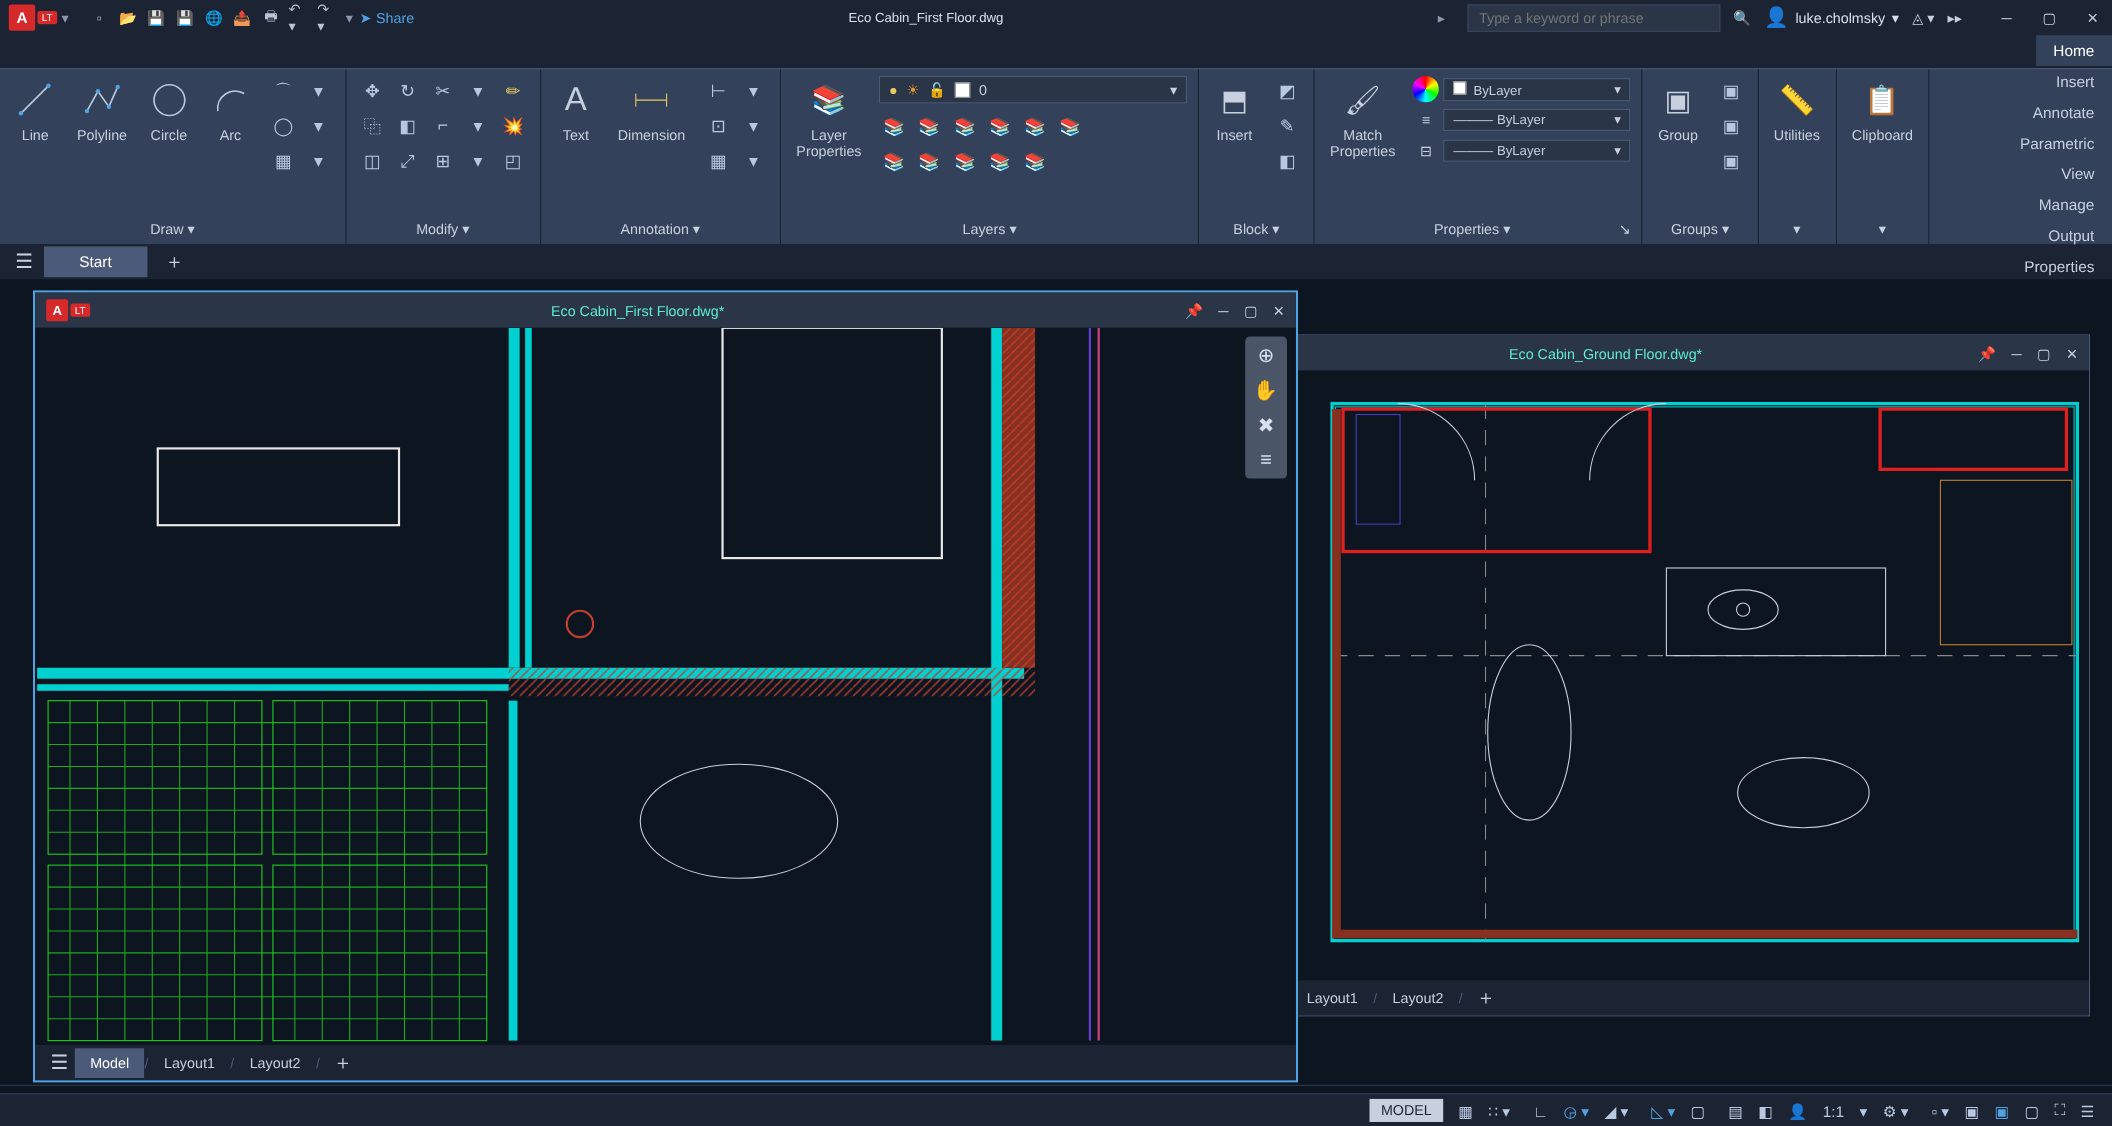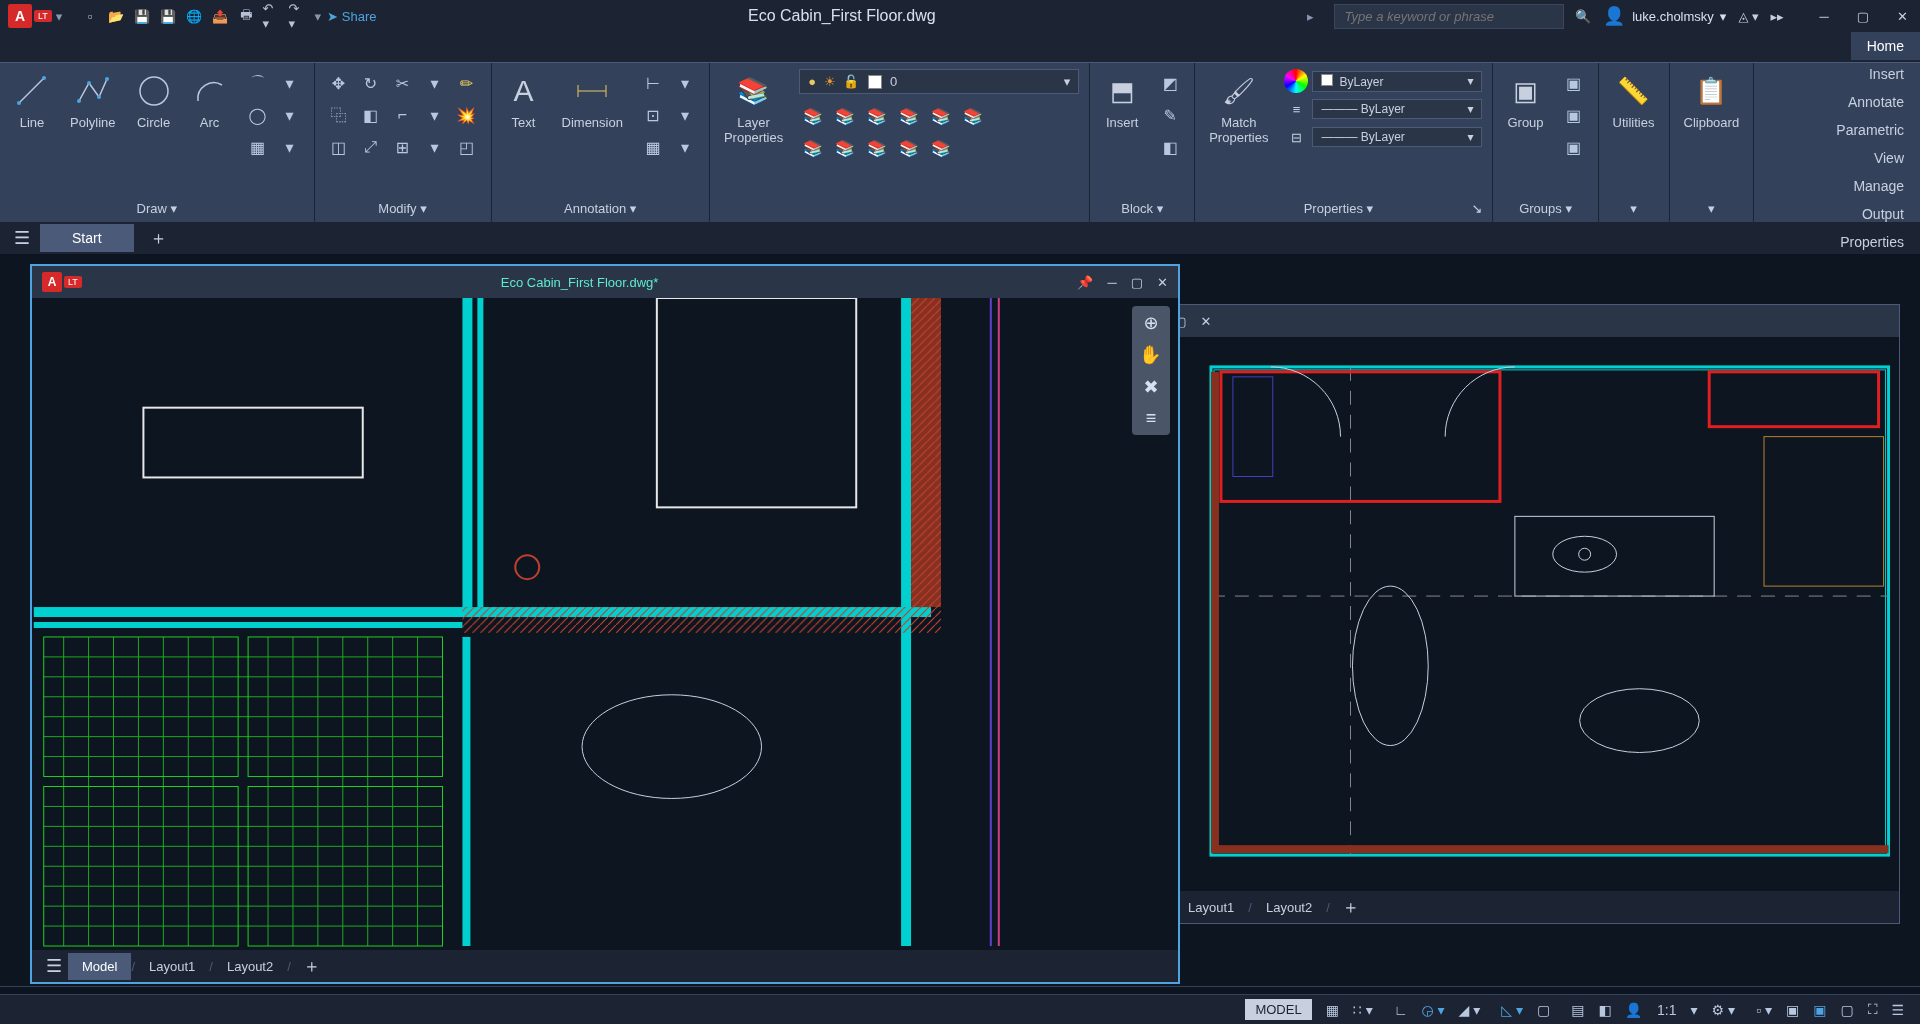--- a/index.html
+++ b/index.html
@@ -4,23 +4,23 @@
 <style>
 * { margin: 0; padding: 0; box-sizing: border-box; font-family: "Segoe UI", Arial, sans-serif; }
 body { background: #1c2332; color: #c8d0e0; width: 1920px; height: 1024px; overflow: hidden; font-size: 13px; }
 
 
 .titlebar { height: 32px; background: #1c2332; display: flex; align-items: center; padding: 0 8px; }
 .app-logo { width: 24px; height: 24px; background: #d62929; color: white; font-weight: bold; display: flex; align-items: center; justify-content: center; border-radius: 2px; font-size: 14px; }
 .lt-badge { background: #d62929; color: white; font-size: 9px; padding: 1px 4px; margin-left: 2px; border-radius: 2px; text-align: center; }
 .qat { display: flex; gap: 6px; margin-left: 18px; align-items: center; }
 .qat-icon { width: 20px; height: 20px; display: flex; align-items: center; justify-content: center; color: #b8c2d8; cursor: pointer; }
-.title-center { flex: 1; text-align: center; color: #d8e0f0; font-size: 16px; }
+.title-center { flex: 1; text-align: center; color: #d8e0f0; font-size: 12px; }
 .title-right { display: flex; align-items: center; gap: 12px; }
-.search-box { background: #2a3548; border: 1px solid #3a4560; padding: 4px 10px; color: #8090a8; font-style: italic; width: 230px; font-size: 13px; }
+.search-box { background: #2a3548; border: 1px solid #3a4560; padding: 4px 10px; color: #8090a8; width: 230px; font-size: 13px; }
 .user-info { display: flex; align-items: center; gap: 6px; color: #d8e0f0; cursor: pointer; }
 .window-controls { display: flex; gap: 20px; margin-left: 20px; }
 .win-btn { color: #c8d0e0; cursor: pointer; padding: 4px; }
 .share-btn { color: #4fa3e0; cursor: pointer; display: flex; align-items: center; gap: 4px; }
 
 
 .menu-tabs { height: 30px; background: #1c2332; display: flex; align-items: flex-end; padding-left: 10px; flex-direction: column; }
 .menu-tab { padding: 6px 16px; color: #c8d0e0; cursor: pointer; font-size: 14px; }
 .menu-tab.active { background: #33425a; color: white; }
 
@@ -255,20 +255,21 @@
           <span class="small-btn">📚</span>
           <span class="small-btn">📚</span>
           <span class="small-btn">📚</span>
           <span class="small-btn">📚</span>
           <span class="small-btn">📚</span>
           <span class="small-btn">📚</span>
           <span class="small-btn">📚</span>
         </div>
       </div>
     </div>
+    <div class="panel-label"><span>Layers</span> ▾</div>
   </div>
 
   <div class="ribbon-panel">
     <div class="panel-content">
       <div class="big-button">
         <div class="icon-box" style="font-size:26px;">⬒</div>
         <span>Insert</span>
       </div>
       <div class="small-grid" style="grid-template-columns:28px;">
         <span class="small-btn">◩</span>
@@ -354,20 +355,21 @@
   <div class="file-tab active">Start</div>
   <span class="add-tab">＋</span>
 </div>
 
 <div class="workspace">
 
   <div class="doc-window" style="left:1070px; top:50px; width:830px; height:620px;">
     <div class="doc-titlebar">
       <div class="app-logo" style="width:20px;height:20px;font-size:12px;">A</div>
       <span class="lt-badge">LT</span>
+      <div class="doc-title">Eco Cabin_Ground Floor.dwg*</div>
       <div class="doc-controls">
         <span class="doc-btn">📌</span>
         <span class="doc-btn">─</span>
         <span class="doc-btn">▢</span>
         <span class="doc-btn">✕</span>
       </div>
     </div>
     <div class="doc-canvas">
       <svg class="drawing" viewBox="0 0 830 556">
         <rect x="140" y="30" width="680" height="490" fill="none" stroke="#00d0d0" stroke-width="3"></rect>

